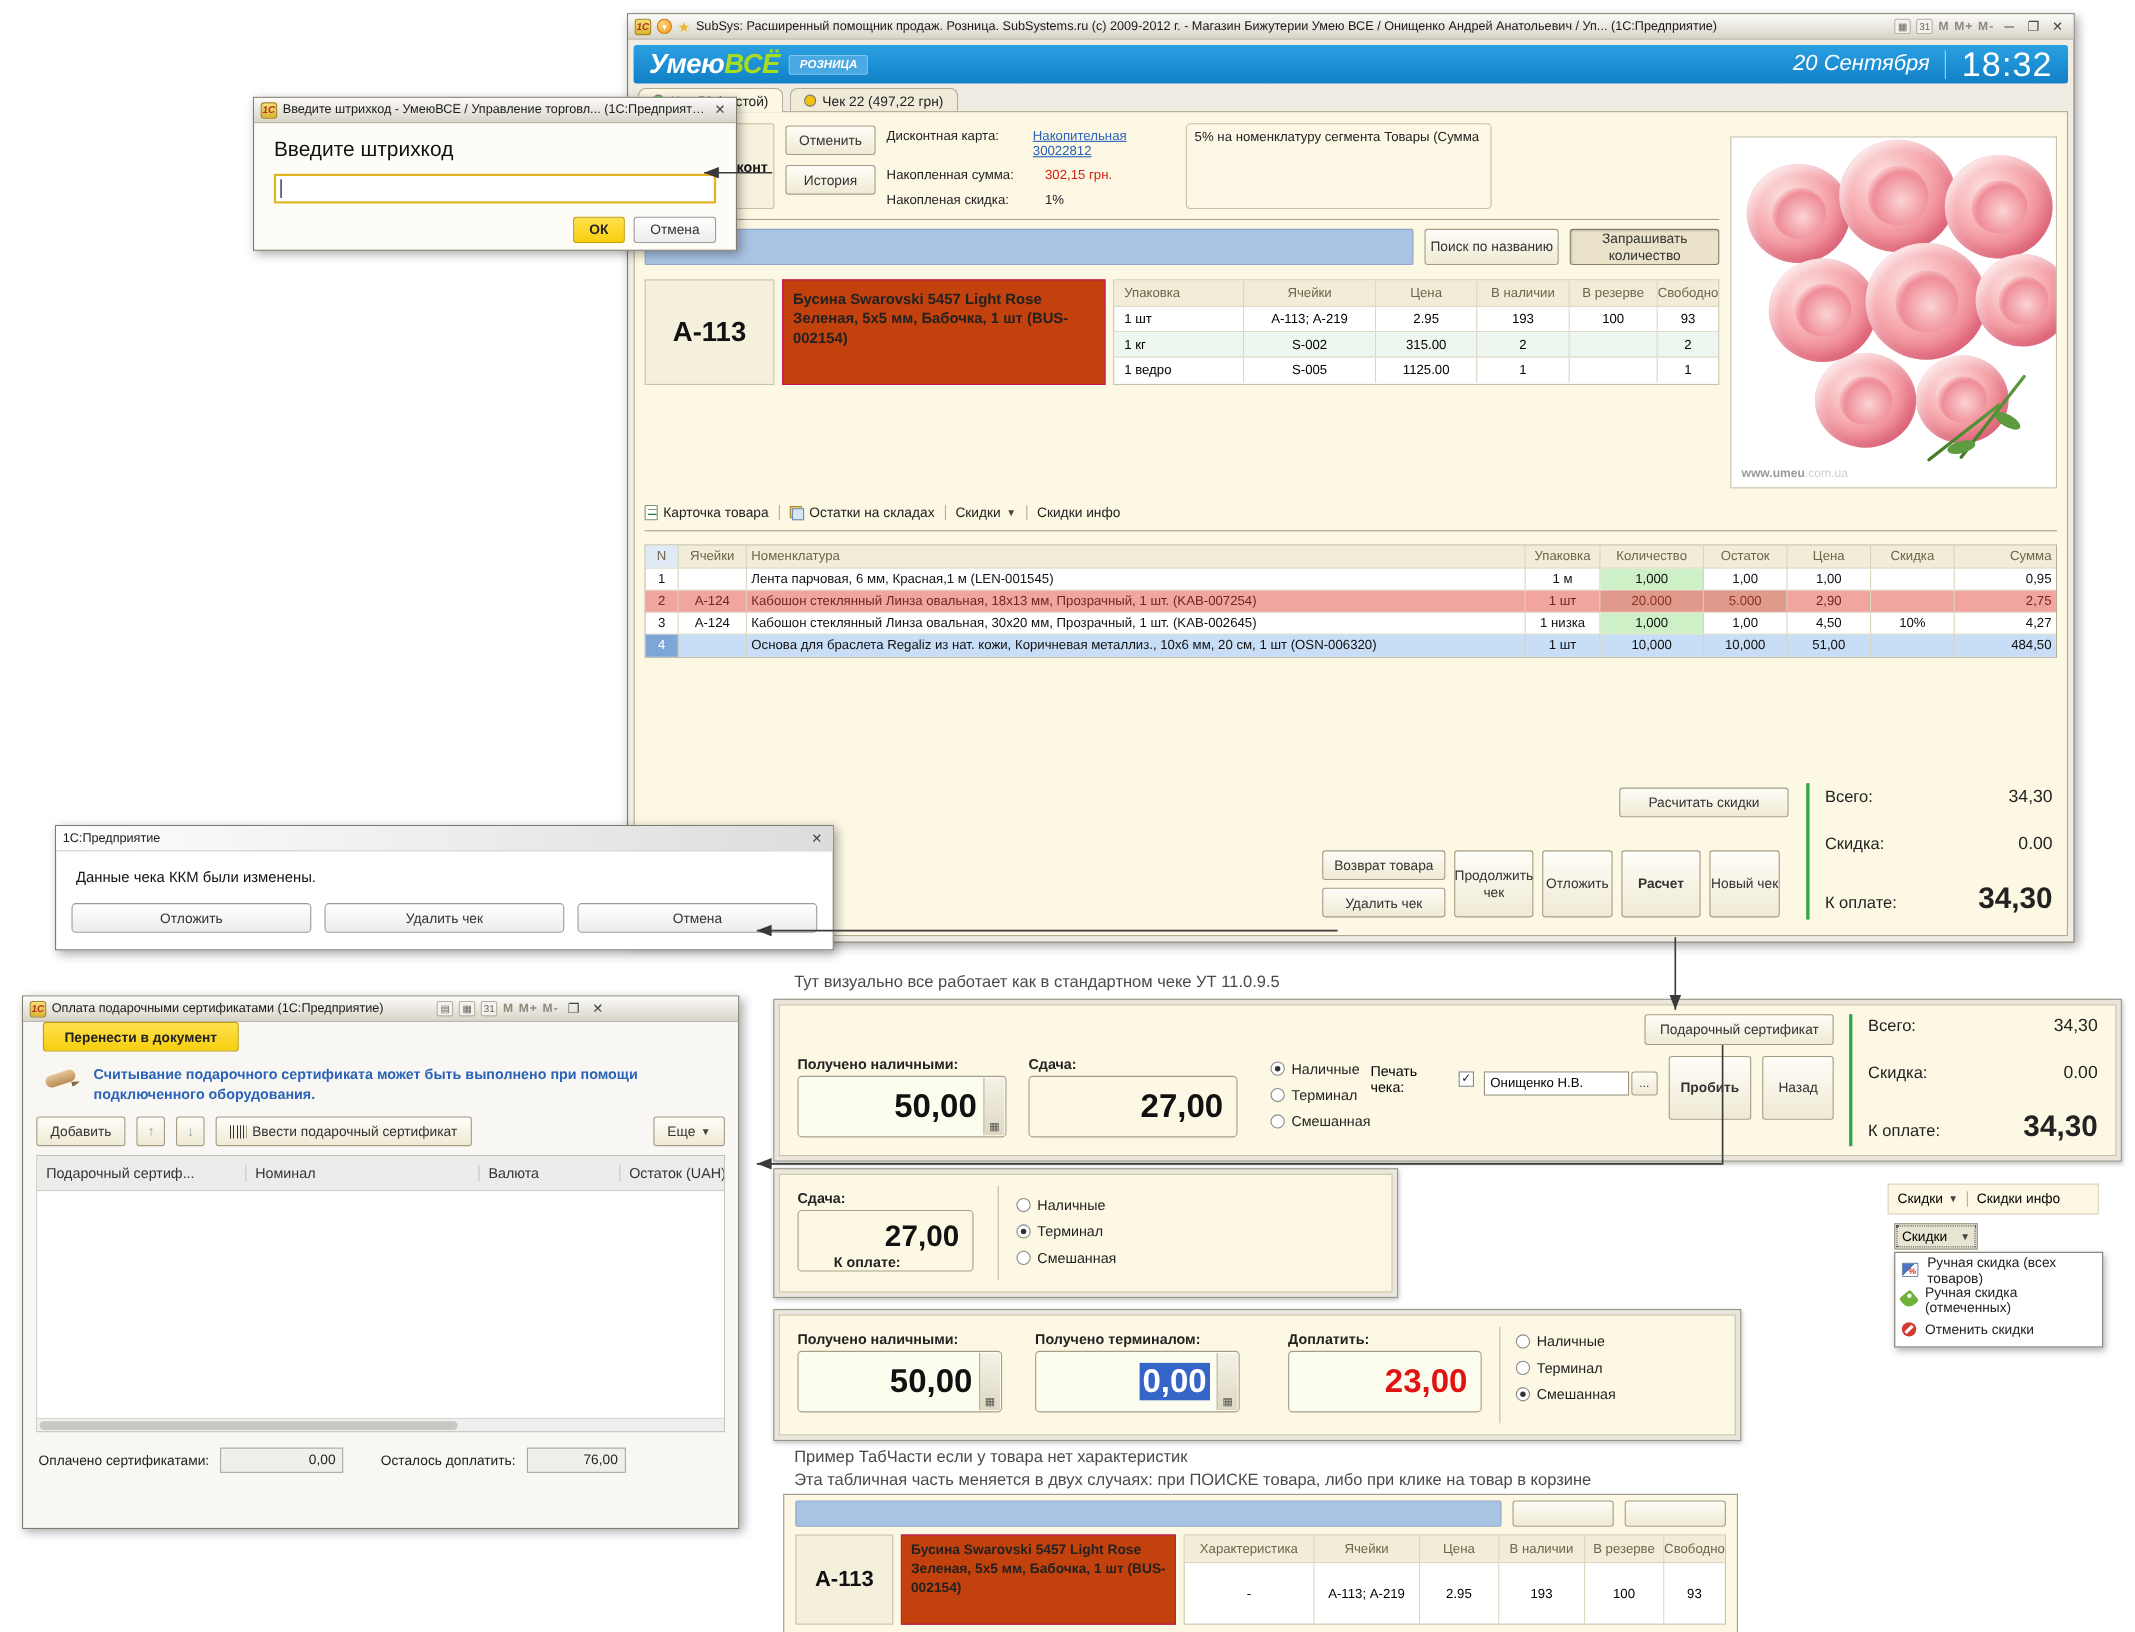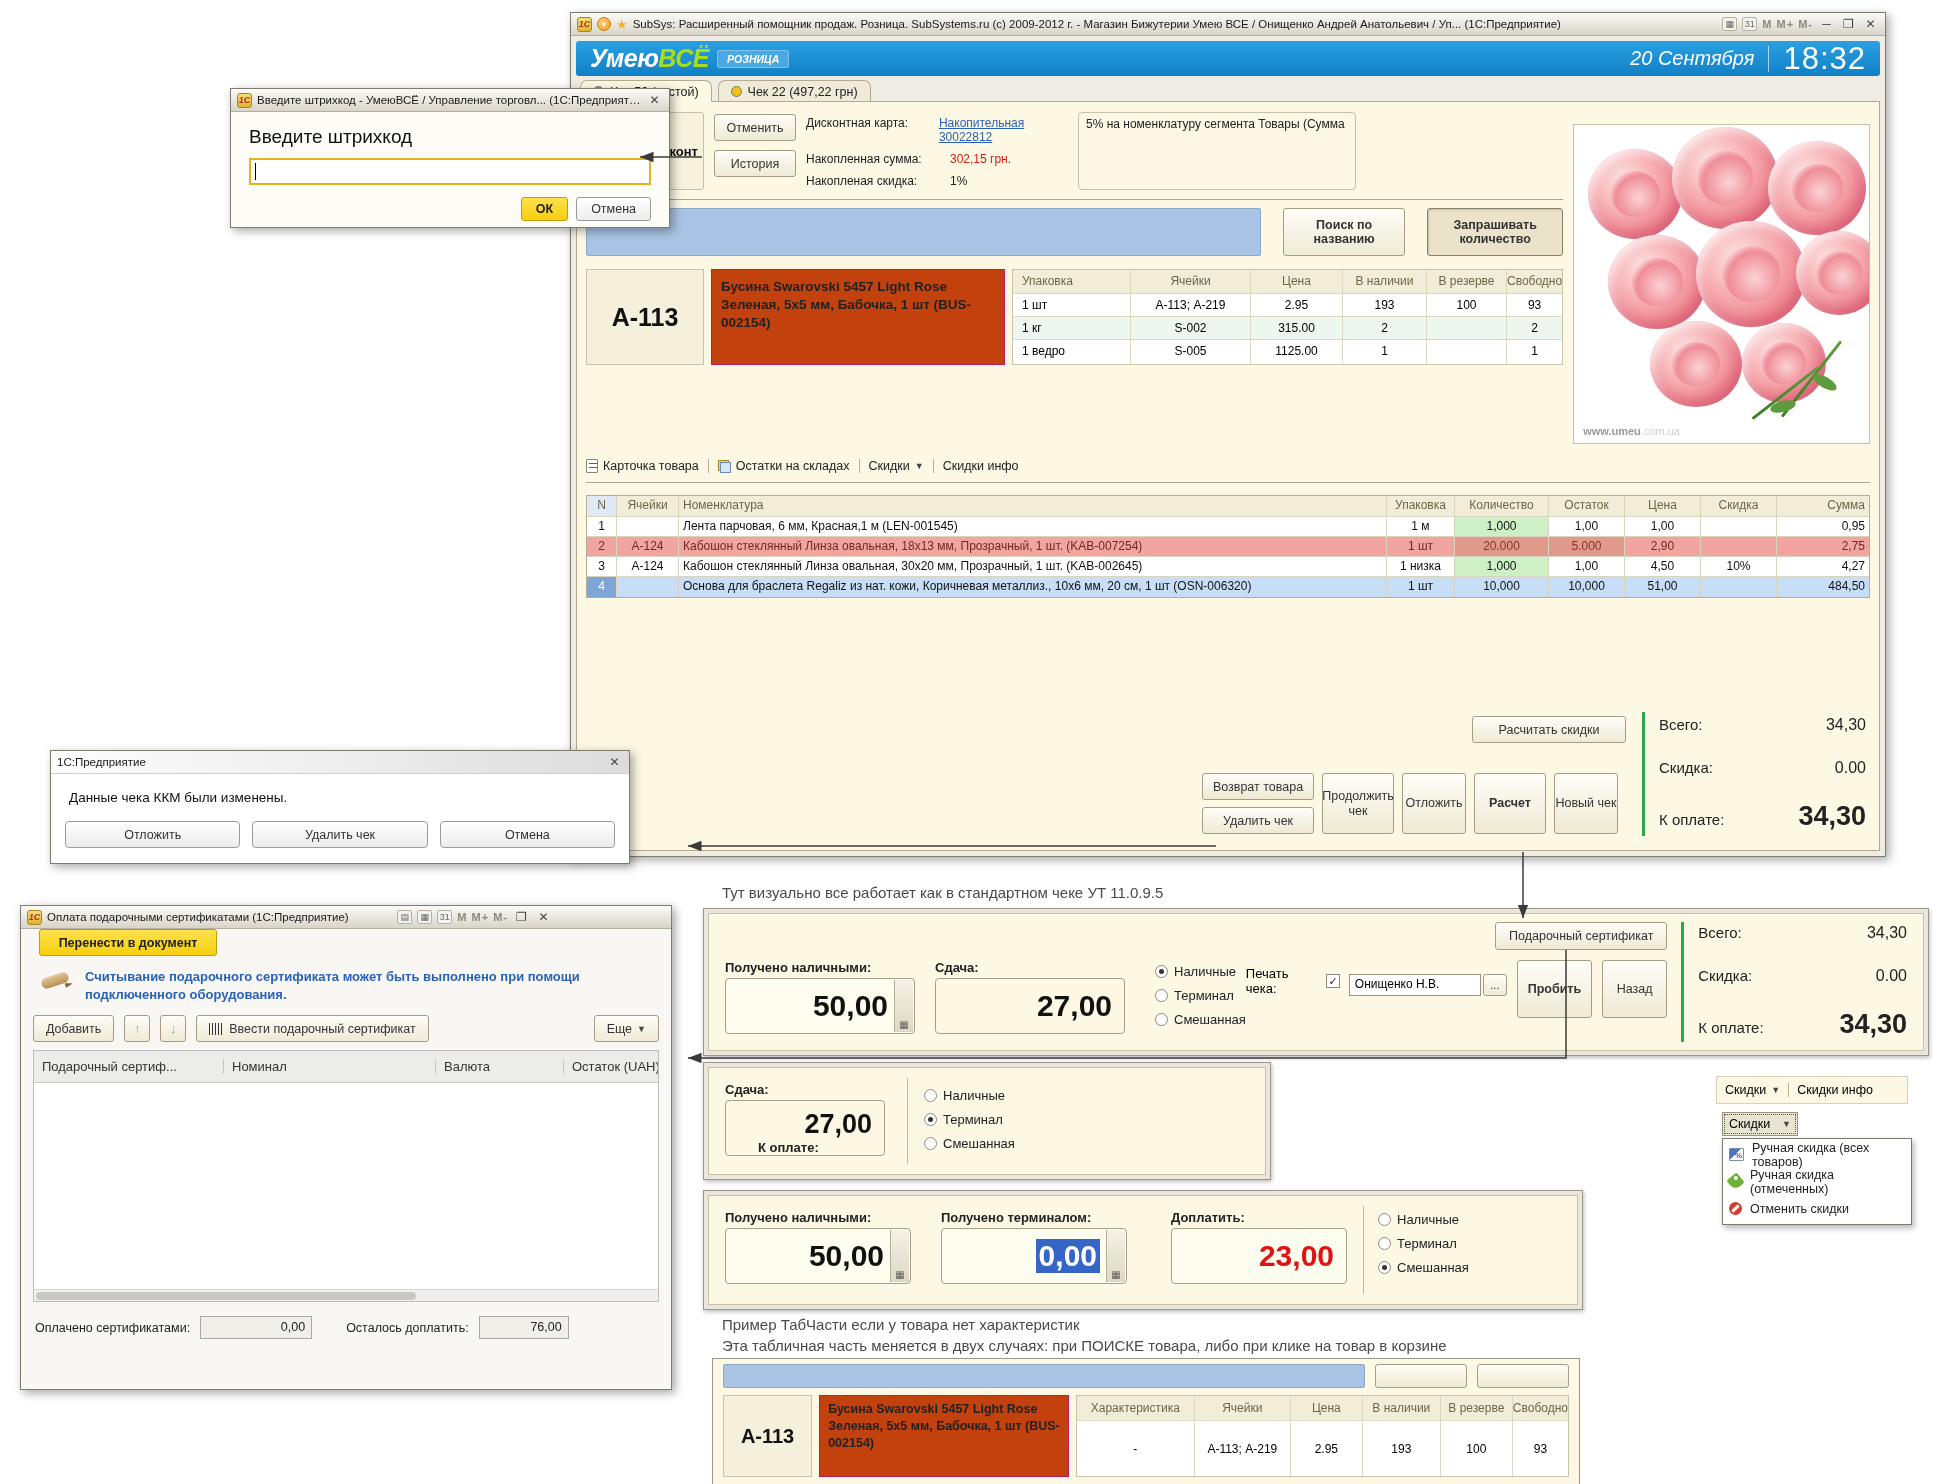--- a/index.html
+++ b/index.html
@@ -63,21 +63,21 @@
   .disc-btn-col .btn { height:27px; }
   .disc-info { width:262px; font-size:12px; color:#222; display:flex; flex-direction:column; gap:8px; padding-top:4px; }
   .di-row { display:flex; gap:22px; }
   .di-l { width:122px; }
   .lnk { color:#2a62b8; text-decoration:underline; }
   .red { color:#d21f10; }
   .promo-box { flex:1; max-width:278px; border:1px solid #c6c0a8; border-radius:4px; background:#fcf8e5; font-size:12px; color:#222; padding:4px 7px; }
 
   .sep { border:none; border-top:1px solid #a9a492; margin:9px 0 8px 0; }
 
-  .search-row { display:flex; gap:22px; height:48px;font-weight:bold; }
+  .search-row { display:flex; gap:10px; height:33px; }
   .search-bar { flex:1; background:#a9c3e4; border:1px solid #8fa7c6; border-radius:2px; }
   .search-row .btn { width:122px; line-height:1.15; font-size:12.5px; }
   .search-row .btn.wide { width:136px; }
 
   .prod-row { display:flex; gap:7px; margin-top:13px; height:96px; }
   .cellcode { width:118px; border:1px solid #c9c3ab; background:#f4f0dc; display:flex; align-items:center; justify-content:center;
               font-size:25px; font-weight:bold; color:#111; }
   .pname { width:294px; border:1px solid #be185d; background:#c2410c; font-size:13.5px; font-weight:bold; color:#222; padding:8px 9px; line-height:1.35; }
 
   .dtable { flex:1; border:1px solid #c9c3ab; background:#fff; font-size:12px; display:flex; flex-direction:column; }
@@ -213,21 +213,21 @@
   
   #dlg-barcode { left:230px; top:88px; width:440px; height:140px; z-index:40; background:#fdfcf6; }
   .bc-heading { font-size:19px; color:#111; margin:14px 0 10px 18px; }
   .bc-input { margin:0 18px; height:27px; border:2px solid #e0b520; background:#fff; display:flex; align-items:center; padding-left:4px; }
   .caret { width:1px; height:17px; background:#000; animation:blink 1s steps(1) infinite; }
   @keyframes blink { 50% { opacity:0; } }
   .bc-btns { display:flex; justify-content:flex-end; gap:8px; margin:12px 18px 0 0; }
   .bc-btns .btn { height:24px; padding:0 14px; }
 
   
-  #dlg-kkm { left:50px; top:750px; width:580px; height:114px; z-index:40; background:#fff; }
+  #dlg-kkm { left:50px; top:750px; width:708px; height:114px; z-index:40; background:#fff; }
   #dlg-kkm .tbar { background:linear-gradient(90deg,#fdfdfd 0%,#ececec 55%,#dcdcdc 100%); border-bottom:1px solid #cfcfcf; }
   .kkm-msg { font-size:13.5px; color:#111; margin:16px 0 0 18px; }
   .kkm-btns { display:flex; gap:12px; margin:16px 14px 0 14px; }
   .kkm-btns .btn { flex:1; height:27px; border-radius:4px; }
 
   
   #gift-window { left:20px; top:905px; width:652px; height:485px; z-index:30; background:#f8f7f3; }
   .gw-heading { font-size:20px; color:#111; margin:12px 0 10px 18px; }
   .gw-transfer { margin-left:18px; width:178px; height:27px; }
   .gw-info { display:flex; gap:12px; margin:12px 18px 0 18px; align-items:flex-start; }

